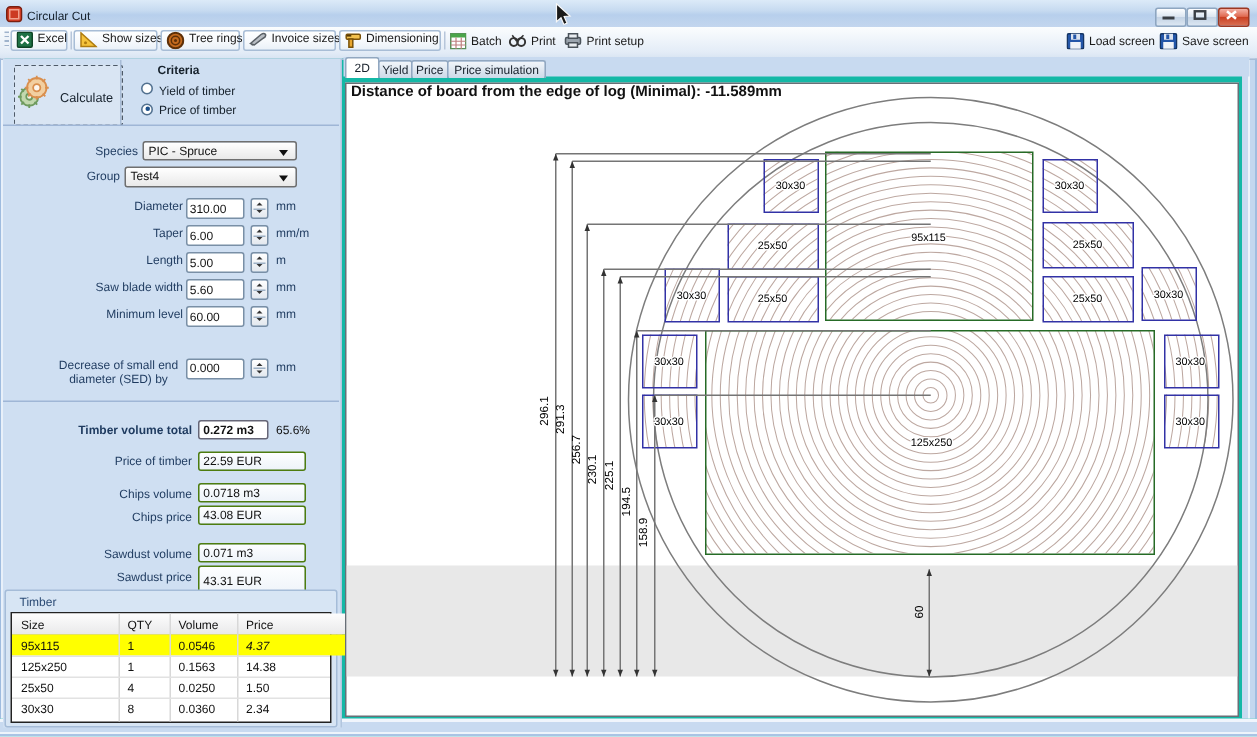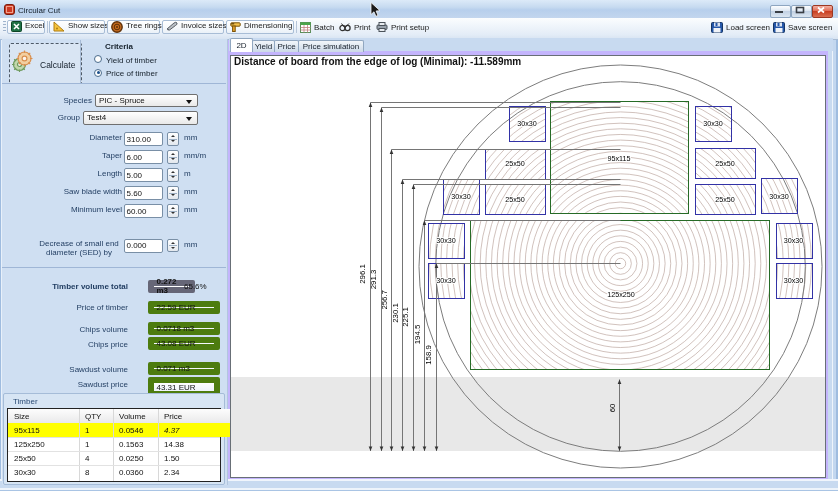--- a/index.html
+++ b/index.html
@@ -1,36 +1,36 @@
 <!DOCTYPE html>
 <html><head>
 <meta charset="utf-8">
 <style>
 html,body{margin:0;padding:0;}
 body{width:838px;height:491px;overflow:hidden;font-family:"Liberation Sans",sans-serif;}
-#app{position:relative;width:838px;height:491px;background:#c4b5fd;font-size:8px;color:#111;}
+#app{position:relative;width:838px;height:491px;background:#14b8a6;font-size:8px;color:#111;}
 .abs{position:absolute;}
 
 #title{left:0;top:0;width:838px;height:18px;background:linear-gradient(#dceaf8 0%,#c6daf0 40%,#b7cfec 55%,#c3d6ee 100%);}
 #title .txt{left:18px;top:5.5px;font-size:8px;color:#15202b;}
 .capbtn{top:5px;width:19px;height:11px;border:1px solid #8ea6c0;border-radius:2px;background:linear-gradient(#fdfeff,#d9e4f0 50%,#c3d2e4 50%,#dce7f2);}
 #closebtn{background:linear-gradient(#f3b0a4,#e06a52 45%,#c93f22 50%,#d96f52);border-color:#9c3722;}
 
 #toolbar{left:0;top:18px;width:838px;height:21px;background:linear-gradient(#fbfdfe,#e3ecf7 80%,#d8e4f2);border-bottom:1px solid #a7bbd4;}
 .tbtn{top:2px;height:14px;border:1px solid #a8bdd6;border-radius:2px;background:linear-gradient(#ffffff,#f6f9fc 55%,#eaf1f8);display:flex;align-items:flex-start;padding:0 3px;gap:3px;box-sizing:border-box;}
 .tflat{top:2px;height:14px;display:flex;align-items:center;padding:0 2px;gap:3px;box-sizing:border-box;}
 .tsep{top:3px;width:1px;height:12px;background:#b7c6da;}
 .tlab{font-size:8px;color:#1a1a1a;white-space:nowrap;}
 .tbtn svg,.tflat svg{flex-shrink:0;}
 
 #panel{left:2px;top:39px;width:226px;height:446px;background:#cfdff2;}
 .sep{left:2px;width:224px;height:1px;background:#9fb6d6;}
 .lab{position:absolute;text-align:right;color:#1e3a5f;}
 .inp{position:absolute;background:#fff;border:1px solid #798fa6;border-radius:2px;box-sizing:border-box;font-size:8px;color:#111;padding-left:2px;display:flex;align-items:center;}
-.ro{position:absolute;background:linear-gradient(#fdfeff,#eef3f9);border:6px solid #4d7c0f;border-radius:2px;box-sizing:border-box;font-size:8px;color:#111;padding-left:3px;display:flex;align-items:center;margin-left:16px;}
+.ro{position:absolute;background:linear-gradient(#fdfeff,#eef3f9);border:1px solid #4d7c0f;border-radius:2px;box-sizing:border-box;font-size:8px;color:#111;padding-left:3px;display:flex;align-items:center;}
 .spin{position:absolute;width:12px;height:13.5px;background:linear-gradient(#ffffff,#e3e8ee);border:1px solid #798fa6;border-radius:2px;box-sizing:border-box;}
 .spin:before{content:"";position:absolute;left:2.8px;top:2.2px;border-left:2.2px solid transparent;border-right:2.2px solid transparent;border-bottom:2.6px solid #333;}
 .spin:after{content:"";position:absolute;left:2.8px;bottom:2.2px;border-left:2.2px solid transparent;border-right:2.2px solid transparent;border-top:2.6px solid #333;}
 .spin i{position:absolute;left:1px;top:5.7px;width:8px;height:1px;background:#9db0c4;}
 .unit{position:absolute;font-size:8px;color:#1e3a5f;}
 .dd{position:absolute;height:13.5px;background:linear-gradient(#ffffff,#e9e9e9);border:1px solid #6f6f6f;border-radius:2px;box-sizing:border-box;font-size:8px;display:flex;align-items:center;padding-left:3px;}
 .dd:after{content:"";position:absolute;right:5px;top:5px;border-left:3px solid transparent;border-right:3px solid transparent;border-top:4px solid #111;}
 .radio{position:absolute;width:8px;height:8px;border:1px solid #51708f;border-radius:50%;background:radial-gradient(#fff 55%,#d7e2ec);box-sizing:border-box;}
 .radio.on:after{content:"";position:absolute;left:1.5px;top:1.5px;width:3px;height:3px;border-radius:50%;background:#1b4f8a;}
 

